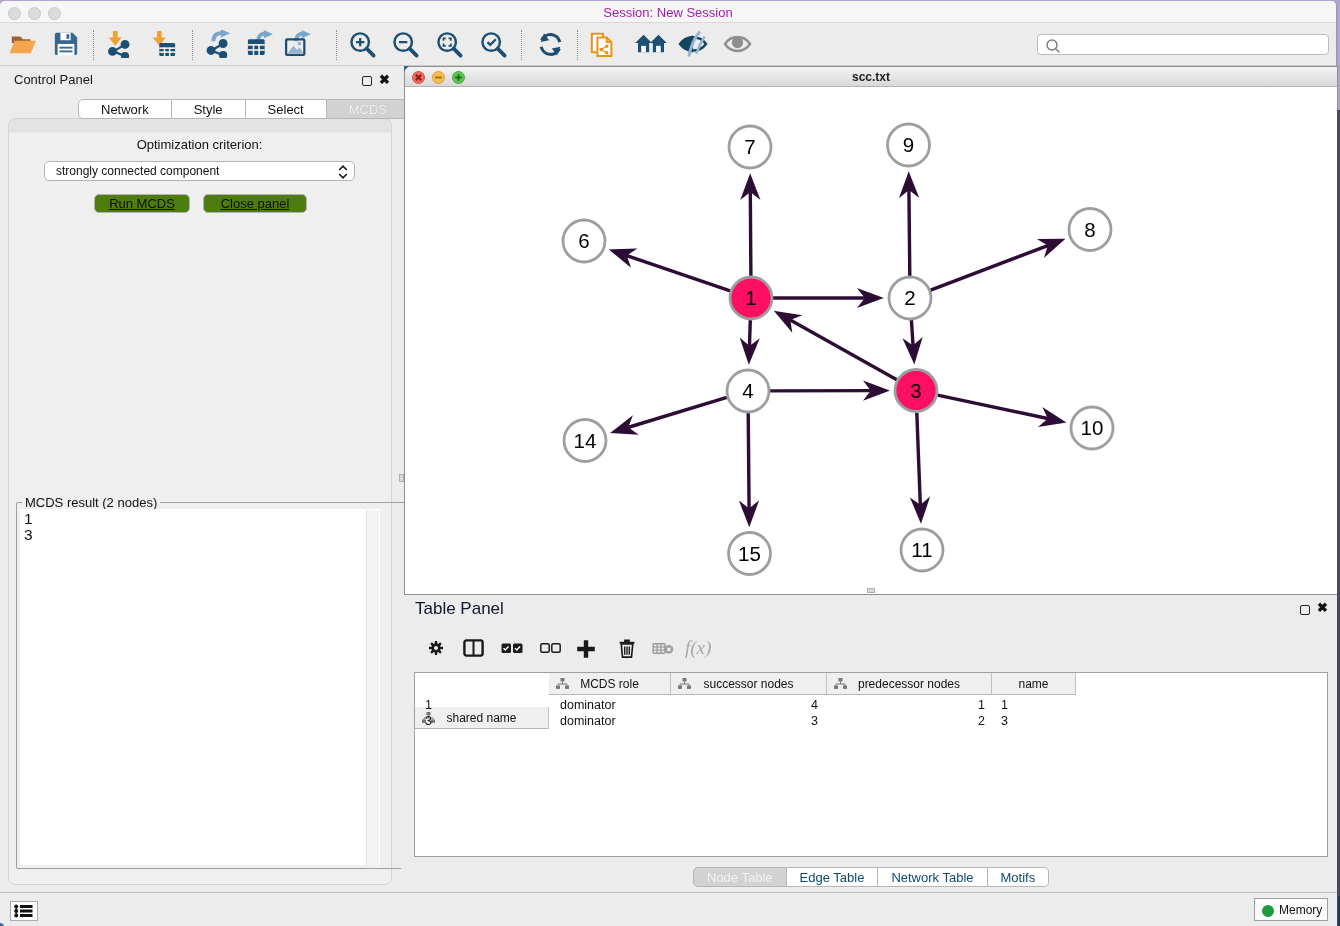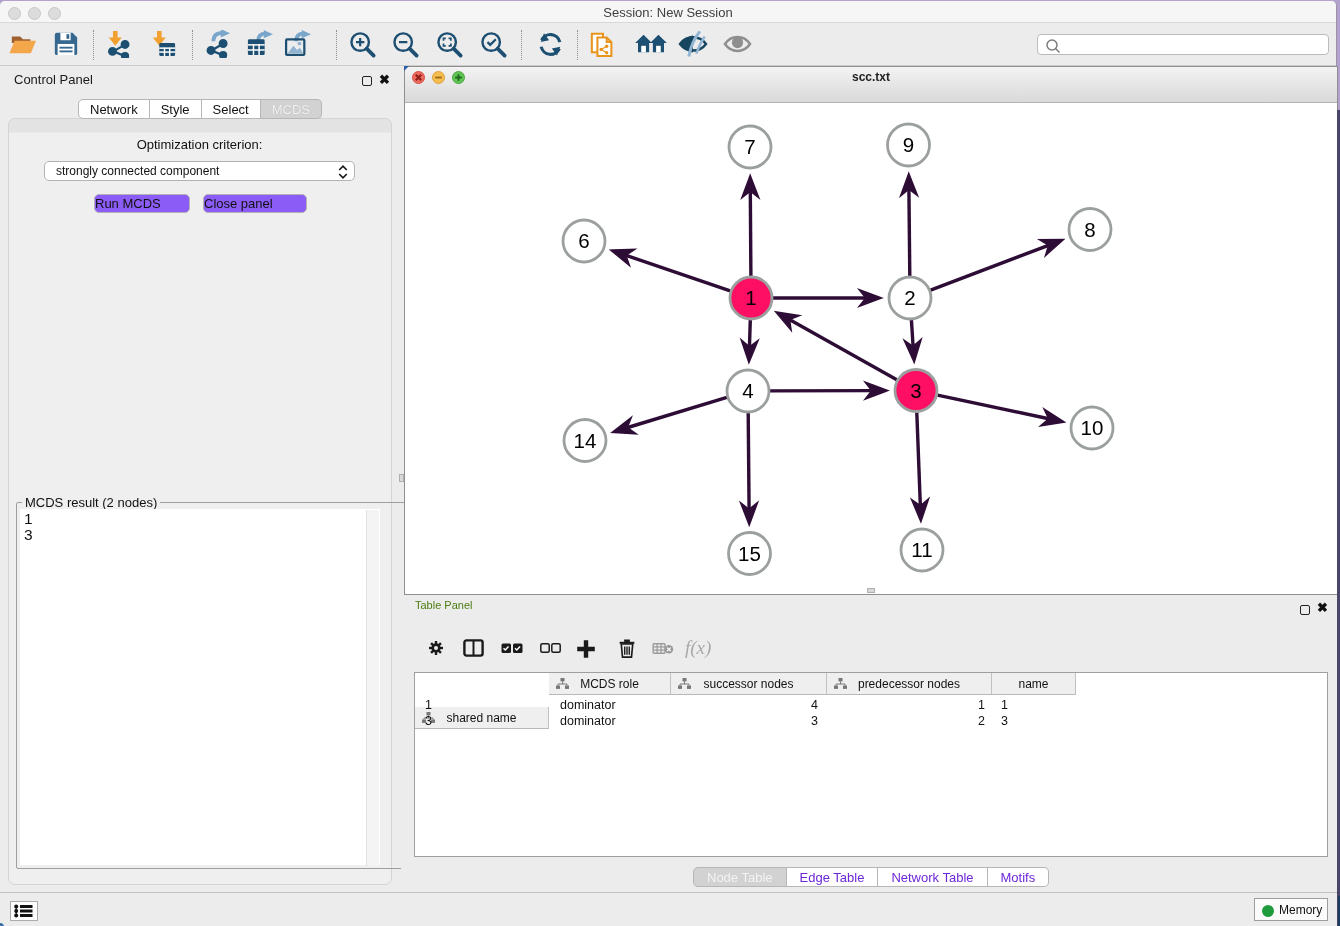--- a/index.html
+++ b/index.html
@@ -3,68 +3,68 @@
 <meta charset="utf-8">
 <style>
 * { margin:0; padding:0; box-sizing:border-box; }
 html,body { width:1340px; height:926px; overflow:hidden; }
 body { font-family:"Liberation Sans", sans-serif; background:#b3a1ce; position:relative; }
 #appwin { position:absolute; left:0; top:1px; width:1337px; height:925px; background:#ececec; border-radius:5px 5px 0 0; border-right:1px solid #9a93a8; }
 
 #titlebar { position:absolute; left:0; top:0; width:100%; height:22px; background:#f6f6f6; border-radius:5px 5px 0 0; border-bottom:1px solid #d8d8d8; }
 .tl { position:absolute; top:5.5px; width:13px; height:13px; border-radius:50%; background:#dcdcdc; border:1px solid #c8c8c8; }
 #titlebar .t1{left:8px;} #titlebar .t2{left:28px;} #titlebar .t3{left:48px;}
-#wintitle { position:absolute; top:4px; left:0; width:100%; text-align:center; font-size:13px; color:#404040; }
+#wintitle { position:absolute; top:4px; left:0; width:100%; text-align:center; font-size:13px; color:#a21caf; }
 
 #toolbar { position:absolute; left:0; top:23px; width:100%; height:42px; background:#ececec; border-bottom:1px solid #cccccc; }
 .tbi { position:absolute; top:6px; transform:scale(0.93); transform-origin:50% 0; }
 .tbsep { position:absolute; top:6px; width:1px; height:30px; border-left:1px dotted #8f8f8f; }
 #searchbox { position:absolute; left:1037px; top:10px; width:292px; height:21px; background:#fff; border:1px solid #bcbcbc; border-radius:4px; }
 
 #cpanel { position:absolute; left:0; top:66px; width:401px; height:825px; background:#ececec; }
 #cpanel-head { position:absolute; left:14px; top:5px; font-size:13px; color:#1a1a1a; }
 .float-btn { position:absolute; width:10px; height:10px; border:1.6px solid #222; border-radius:2px; }
 .close-x { position:absolute; font-size:13px; font-weight:bold; color:#111; }
 #cp-body { position:absolute; left:8px; top:51px; width:384px; height:767px; background:linear-gradient(to bottom,#e3e3e3 0,#e3e3e3 13px,#efefef 14px); border:1px solid #d4d4d4; border-radius:7px; }
 #cp-tabs { position:absolute; left:78px; top:32px; height:20px; display:flex; }
-.cptab { height:20px; line-height:19px; font-size:13px; font-weight:500; color:#111; background:#fff; border:1px solid #b6b6b6; border-left:none; padding:0 11px; text-align:center; }
+.cptab { height:20px; line-height:19px; font-size:13px; font-weight:500; color:#111; background:#fff; border:1px solid #b6b6b6; border-left:none; padding:0 22px; text-align:center; }
 .cptab.first { border-left:1px solid #b6b6b6; border-radius:5px 0 0 5px; }
 .cptab.disabled { background:#d2d2d2; color:#f3f3f3; text-shadow:0 0 1px #aaa; border-radius:0 5px 5px 0; }
 #optlabel { position:absolute; left:0; top:70px; width:399px; text-align:center; font-size:13px; color:#111; }
 #combo { position:absolute; left:44px; top:94px; width:311px; height:20px; background:#fff; border:1px solid #b3b3b3; border-radius:5px; font-size:12px; color:#111; line-height:18px; padding-left:11px; }
-.btn { position:absolute; top:127px; height:19px; background:#8b5cf6; border:1px solid #b3b3b3; border-radius:5px; font-size:13px; color:#111; text-align:left; line-height:17px; }
+.btn { position:absolute; top:127px; height:19px; background:#4d7c0f; border:1px solid #b3b3b3; border-radius:5px; font-size:13px; color:#111; text-align:center; line-height:17px;text-decoration:underline; }
 #fieldset { position:absolute; left:16px; top:435px; width:412px; height:367px; border:1px solid #9f9f9f; border-radius:2px; }
 #fslegend { position:absolute; left:5px; top:-8px; background:#efefef; padding:0 3px; font-size:13px; color:#111; }
 #fswhite { position:absolute; left:3px; top:6px; width:360px; height:356px; background:#fff; }
 #fsscroll { position:absolute; right:1px; top:1px; width:13px; height:356px; background:#f4f4f4; border-left:1px solid #e0e0e0; }
 #fstext { position:absolute; left:4px; top:2px; font-size:15.5px; color:#111; line-height:16.4px; }
 
 #statusbar { position:absolute; left:0; top:891px; width:1337px; height:35px; background:#ececec; border-top:1px solid #c0c0c0; }
 #listbtn { position:absolute; left:10px; top:8px; width:28px; height:20px; background:#fdfdfd; border:1px solid #ababab; }
 #membtn { position:absolute; left:1254px; top:5px; width:74px; height:23px; background:#fbfbfb; border:1px solid #9e9e9e; font-size:12px; color:#111; }
 #membtn .dot { position:absolute; left:7px; top:5.5px; width:12px; height:12px; border-radius:50%; background:#1e9b3c; }
 #membtn .lbl { position:absolute; left:24px; top:4px; }
 
 #netwin { position:absolute; left:404px; top:65px; width:934px; height:529px; border:1px solid #8f8f8f; background:#fff; }
-#nw-title { position:absolute; left:0; top:0; width:100%; height:36px; background:linear-gradient(#f3f3f3,#d9d9d9); border-bottom:1px solid #b4b4b4; }
+#nw-title { position:absolute; left:0; top:0; width:100%; height:20px; background:linear-gradient(#f3f3f3,#d9d9d9); border-bottom:1px solid #b4b4b4; }
 #nw-title .cap { position:absolute; top:3px; width:100%; text-align:center; font-size:12px; font-weight:600; color:#222; }
 .mbtn { position:absolute; top:3.5px; width:13px; height:13px; border-radius:50%; }
 .mbtn svg { position:absolute; left:0; top:0; }
 #graph { position:absolute; left:2px; top:21px; }
 
 #tpanel { position:absolute; left:401px; top:594px; width:936px; height:297px; background:#ececec; }
-#tp-head { position:absolute; left:14px; top:4px; font-size:11px; color:#4d7c0f; }
+#tp-head { position:absolute; left:14px; top:4px; font-size:17px; color:#0f172a; }
 #tp-toolbar { position:absolute; left:14px; top:28px; width:908px; height:40px; }
 #tbl { position:absolute; left:13px; top:77px; width:914px; height:185px; background:#fff; border:1px solid #9f9f9f; }
 #tbl-head { position:absolute; left:0; top:0; height:22px; width:100%; }
 .th { position:absolute; top:0; height:22px; background:#efefef; border-right:1px solid #c2c2c2; border-bottom:1px solid #b9b9b9; font-size:12px; color:#111; text-align:center; line-height:22px; }
 .th svg { position:absolute; left:7px; top:5px; }
 .td { position:absolute; font-size:12.5px; color:#111; height:16px; line-height:16px; }
 #tp-tabs { position:absolute; left:292px; top:272px; height:20px; display:flex; }
-.tptab { height:20px; line-height:19px; font-size:13px; font-weight:500; color:#6d28d9; background:#fff; border:1px solid #b6b6b6; border-left:none; padding:0 13px; }
+.tptab { height:20px; line-height:19px; font-size:13px; font-weight:500; color:#0c4a6e; background:#fff; border:1px solid #b6b6b6; border-left:none; padding:0 13px; }
 .tptab.first { border-left:1px solid #b6b6b6; border-radius:5px 0 0 5px; background:#d2d2d2; color:#f3f3f3; }
 .tptab.last { border-radius:0 5px 5px 0; }
 
 .vgrip { position:absolute; left:399px; top:473px; width:5px; height:8px; background:#d8d8d8; border:1px solid #b0b0b0; }
 .hgrip { position:absolute; left:867px; top:587px; width:8px; height:5px; background:#d8d8d8; border:1px solid #b0b0b0; }
 </style>
 </head>
 <body>
 <div id="appwin">
   <div id="titlebar">

